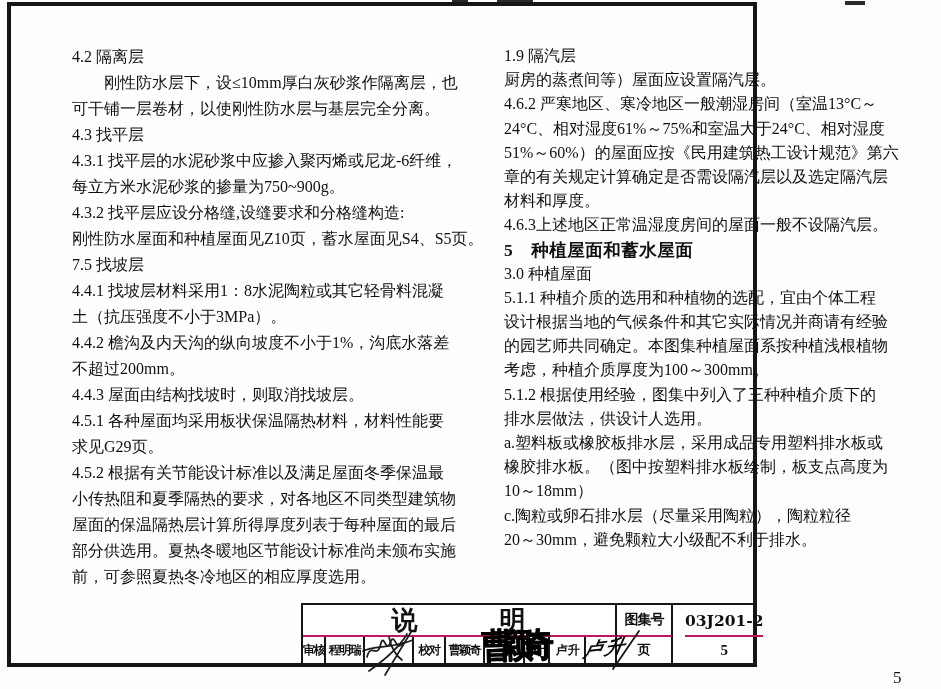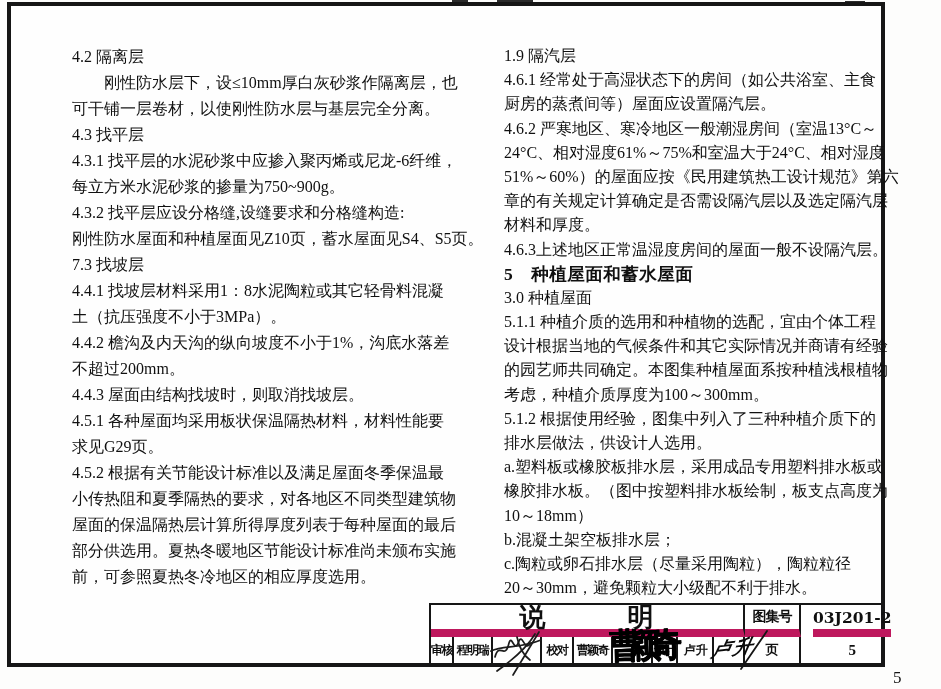--- a/index.html
+++ b/index.html
@@ -2,21 +2,21 @@
 <html><head>
 <meta charset="utf-8">
 <style>
   html,body{margin:0;padding:0;background:#ffffff;}
   .page{
     position:relative;width:941px;height:689px;background:#fdfdfc;
     font-family:"Liberation Serif","DejaVu Serif",serif;color:#101010;
     overflow:hidden;
   }
   .frame{
-    position:absolute;left:7px;top:2px;width:878px;height:665px;
+    position:absolute;left:7px;top:2px;width:750px;height:665px;
     border:4px solid #161616;box-sizing:border-box;background:#fefefe;text-decoration:underline;
   }
   .artifact{position:absolute;background:#2b2b2b;}
   .col{position:absolute;}
   .tline{white-space:pre;}
   #left-col .tline{height:26px;line-height:26px;font-size:16px;}
   #right-col .tline{height:24.2px;line-height:24.2px;font-size:16px;}
   .heading-line{font-weight:bold;font-size:17.5px !important;letter-spacing:.5px;}
   
   .titleblock{
@@ -24,21 +24,21 @@
     border-top:2px solid #161616;border-left:2px solid #161616;
     box-sizing:border-box;background:#fff;
     display:grid;
     grid-template-columns:23px 39px 49px 32px 39px 40px 25px 36px 31px 56px 1fr;
     grid-template-rows:32px 1fr;
   }
   .tb-cell{
     border-right:2px solid #161616;display:flex;align-items:center;justify-content:center;
     font-weight:bold;overflow:visible;white-space:pre;
   }
-  .tb-cell.r1{border-bottom:8px solid #be185d;text-align:center;}
+  .tb-cell.r1{border-bottom:2px solid #be185d;text-align:center;}
   .tb-cell.last{border-right:none;margin-left:12px;}
   .tb-title{grid-column:1/10;font-size:26px;letter-spacing:1px;}
   .tb-atlas-label{grid-column:10;font-size:14px;letter-spacing:-1px;}
   .tb-atlas-no{grid-column:11;font-size:15.5px;font-weight:600;font-family:"DejaVu Serif",serif;}
   .tb-small{font-size:12px;letter-spacing:-1.5px;}
   .tb-page-label{font-size:13px;}
   .tb-page-no{font-size:15px;font-weight:600;}
   .sig{position:absolute;pointer-events:none;}
   .sig svg{overflow:visible;display:block;}
   .sig-checker{
@@ -68,57 +68,55 @@
 
     <div class="col" id="left-col" style="left:61px;top:38px;width:392px;">
         <div class="tline">4.2 隔离层</div>
         <div class="tline">　　刚性防水层下，设≤10mm厚白灰砂浆作隔离层，也</div>
         <div class="tline">可干铺一层卷材，以使刚性防水层与基层完全分离。</div>
         <div class="tline">4.3 找平层</div>
         <div class="tline">4.3.1 找平层的水泥砂浆中应掺入聚丙烯或尼龙-6纤维，</div>
         <div class="tline">每立方米水泥砂浆的掺量为750~900g。</div>
         <div class="tline">4.3.2 找平层应设分格缝,设缝要求和分格缝构造:</div>
         <div class="tline">刚性防水屋面和种植屋面见Z10页，蓄水屋面见S4、S5页。</div>
-        <div class="tline">7.3 找坡层</div>
+        <div class="tline">7.5 找坡层</div>
         <div class="tline">4.4.1 找坡层材料采用1：8水泥陶粒或其它轻骨料混凝</div>
         <div class="tline">土（抗压强度不小于3MPa）。</div>
         <div class="tline">4.4.2 檐沟及内天沟的纵向坡度不小于1%，沟底水落差</div>
         <div class="tline">不超过200mm。</div>
         <div class="tline">4.4.3 屋面由结构找坡时，则取消找坡层。</div>
         <div class="tline">4.5.1 各种屋面均采用板状保温隔热材料，材料性能要</div>
         <div class="tline">求见G29页。</div>
         <div class="tline">4.5.2 根据有关节能设计标准以及满足屋面冬季保温最</div>
         <div class="tline">小传热阻和夏季隔热的要求，对各地区不同类型建筑物</div>
         <div class="tline">屋面的保温隔热层计算所得厚度列表于每种屋面的最后</div>
         <div class="tline">部分供选用。夏热冬暖地区节能设计标准尚未颁布实施</div>
         <div class="tline">前，可参照夏热冬冷地区的相应厚度选用。</div>
       </div>
 
     <div class="col" id="right-col" style="left:493px;top:38px;width:410px;">
         <div class="tline">1.9 隔汽层</div>
-        <div class="tline">4.6.1 经常处于高湿状态下的房间（如公共浴室、主食</div>
         <div class="tline">厨房的蒸煮间等）屋面应设置隔汽层。</div>
         <div class="tline">4.6.2 严寒地区、寒冷地区一般潮湿房间（室温13°C～</div>
         <div class="tline">24°C、相对湿度61%～75%和室温大于24°C、相对湿度</div>
         <div class="tline">51%～60%）的屋面应按《民用建筑热工设计规范》第六</div>
         <div class="tline">章的有关规定计算确定是否需设隔汽层以及选定隔汽层</div>
         <div class="tline">材料和厚度。</div>
         <div class="tline">4.6.3上述地区正常温湿度房间的屋面一般不设隔汽层。</div>
         <div class="tline heading-line">5　种植屋面和蓄水屋面</div>
         <div class="tline">3.0 种植屋面</div>
         <div class="tline">5.1.1 种植介质的选用和种植物的选配，宜由个体工程</div>
         <div class="tline">设计根据当地的气候条件和其它实际情况并商请有经验</div>
         <div class="tline">的园艺师共同确定。本图集种植屋面系按种植浅根植物</div>
         <div class="tline">考虑，种植介质厚度为100～300mm。</div>
         <div class="tline">5.1.2 根据使用经验，图集中列入了三种种植介质下的</div>
         <div class="tline">排水层做法，供设计人选用。</div>
         <div class="tline">a.塑料板或橡胶板排水层，采用成品专用塑料排水板或</div>
         <div class="tline">橡胶排水板。（图中按塑料排水板绘制，板支点高度为</div>
         <div class="tline">10～18mm）</div>
-        <div class="tline">b.混凝土架空板排水层；</div>
         <div class="tline">c.陶粒或卵石排水层（尽量采用陶粒），陶粒粒径</div>
         <div class="tline">20～30mm，避免颗粒大小级配不利于排水。</div>
       </div>
 
     <div class="titleblock">
       <div class="tb-cell r1 tb-title">说　　　明</div>
       <div class="tb-cell r1 tb-atlas-label">图集号</div>
       <div class="tb-cell r1 tb-atlas-no last">03J201-2</div>
 
       <div class="tb-cell tb-small">审核</div>

